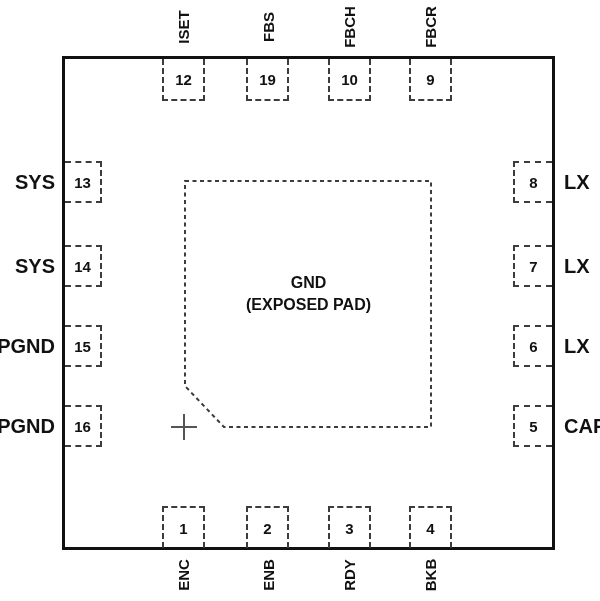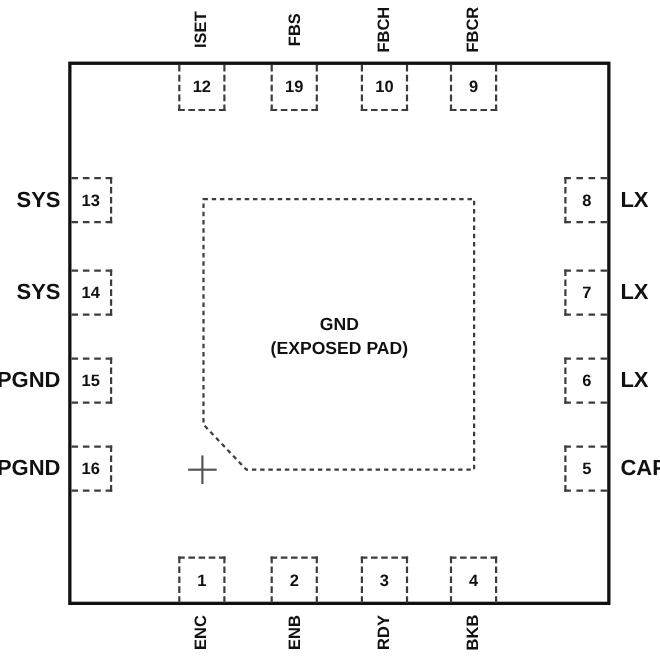--- a/index.html
+++ b/index.html
@@ -24,21 +24,21 @@
     position:absolute; height:22px; line-height:22px; font-size:20px; font-weight:bold;
     white-space:nowrap; color:#111111;
   }
   .left-label  { right:545px; text-align:right; }
   .right-label { left:564px;  text-align:right; }
   .rot-label {
     position:absolute; transform:translate(-50%,-50%) rotate(-90deg);
     white-space:nowrap; font-size:15px; font-weight:bold; color:#111111;
   }
   .pad-label {
-    position:absolute; left:198px; top:285px; width:221px; text-align:center;
+    position:absolute; left:198px; top:272px; width:221px; text-align:center;
     font-size:16px; font-weight:bold; line-height:22px; color:#111111;
   }
 </style>
 </head>
 <body>
 
 <div id="stage">
 
   <div class="pkg"></div>
 

